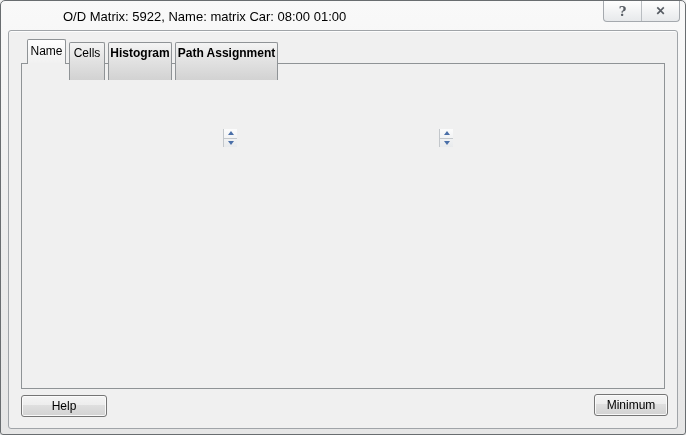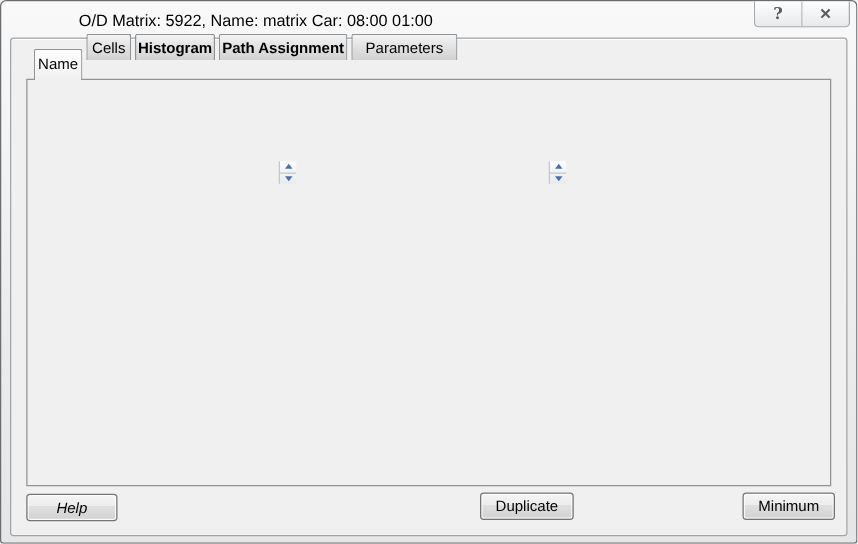--- a/index.html
+++ b/index.html
@@ -28,21 +28,21 @@
     box-shadow:inset 0 1px 0 rgba(255,255,255,.85);
   }
   .tabpane{
     position:absolute;left:20px;top:62px;width:644px;height:326px;
     background:#f0f0f0;border:1px solid #8f9396;z-index:1;
   }
   .tab{
     position:absolute;text-align:center;
     border:1px solid #8f9396;border-bottom:none;border-radius:2px 2px 0 0;
     background:linear-gradient(#f4f4f4,#e3e3e3 45%,#d2d2d2);
-    height:21px;top:26px;line-height:20px;z-index:2;cursor:default;white-space:nowrap;
+    height:38px;top:41px;line-height:20px;z-index:2;cursor:default;white-space:nowrap;
   }
   .tab.active{
     top:38px;height:25px;line-height:23px;z-index:3;
     background:linear-gradient(#ffffff,#f6f6f6 60%,#f0f0f0);
   }
   .lbl{position:absolute;white-space:nowrap;line-height:13px;}
   .tin{
     position:absolute;border:1px solid #a5aab0;background:#fff;border-radius:1px;
     font-family:"Liberation Sans",sans-serif;font-size:12px;color:#000;
     padding:0 0 0 4px;margin:0;outline:none;
@@ -110,21 +110,20 @@
       <span class="tb-glyph">✕</span>
     </div>
   </div>
 
   <div class="panel"></div>
 
   <div class="tab active" style="left:26px;width:39px;"><span>Name</span></div>
   <div class="tab" style="left:68px;width:36px;"><span>Cells</span></div>
   <div class="tab" style="left:107px;width:64px;font-weight:bold;"><span>Histogram</span></div>
   <div class="tab" style="left:174px;width:103px;font-weight:bold;"><span>Path Assignment</span></div>
-  <div class="tab" style="left:280px;width:85px;"><span>Parameters</span></div>
 
   <div class="tabpane"></div>
 
   <div class="lbl" style="left:30px;top:77px;">Name:</div>
   <input class="tin" style="left: 95px; top: 72px; width: 142px; height: 19px;" value="matrix Car: 08:00 01:00">
   <div class="lbl" style="left:247px;top:77px;">External ID:</div>
   <input class="tin" style="left: 312px; top: 72px; width: 343px; height: 19px;" value="">
 
   <div class="lbl" style="left:30px;top:104px;">Vehicle Type:</div>
   <div class="combo" style="left:95px;top:100px;width:142px;height:21px;">
@@ -215,23 +214,20 @@
   </div>
   <div class="checkbox" style="left:188px;top:341px;"></div>
   <div class="lbl" style="left:206px;top:343px;">Store Matrix</div>
   <div class="btn" style="left:490px;top:337px;width:71px;height:22px;">
       <span>Store</span>
     </div>
   <div class="btn" style="left:571px;top:337px;width:72px;height:22px;">
       <span>Retrieve</span>
     </div>
 
-  <div class="btn" style="left:20px;top:394px;width:73px;height:22px;font-style:italic;">
+  <div class="btn" style="left:20px;top:394px;width:86px;height:22px;">
       <span>Help</span>
-    </div>
-  <div class="btn" style="left:383px;top:393px;width:75px;height:22px;">
-      <span>Duplicate</span>
     </div>
   <div class="btn" style="left:593px;top:393px;width:74px;height:22px;">
       <span>Minimum</span>
     </div>
 
 </div>
 
 </body></html>

